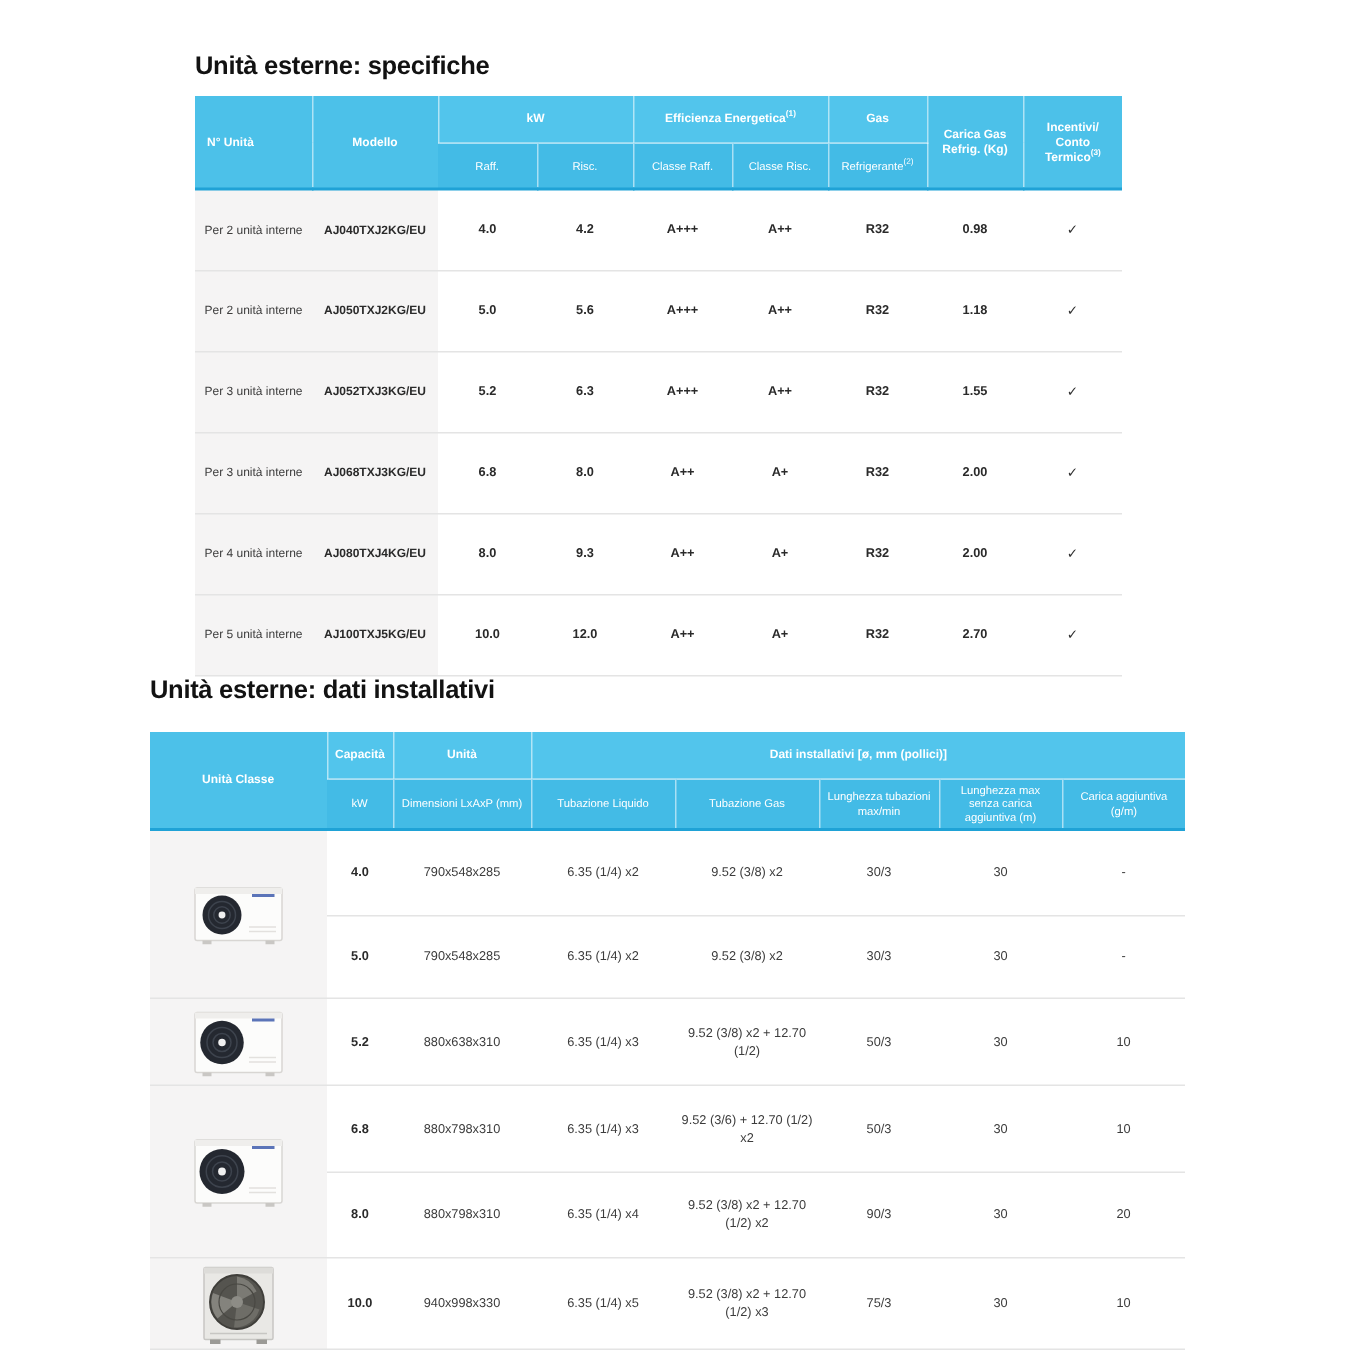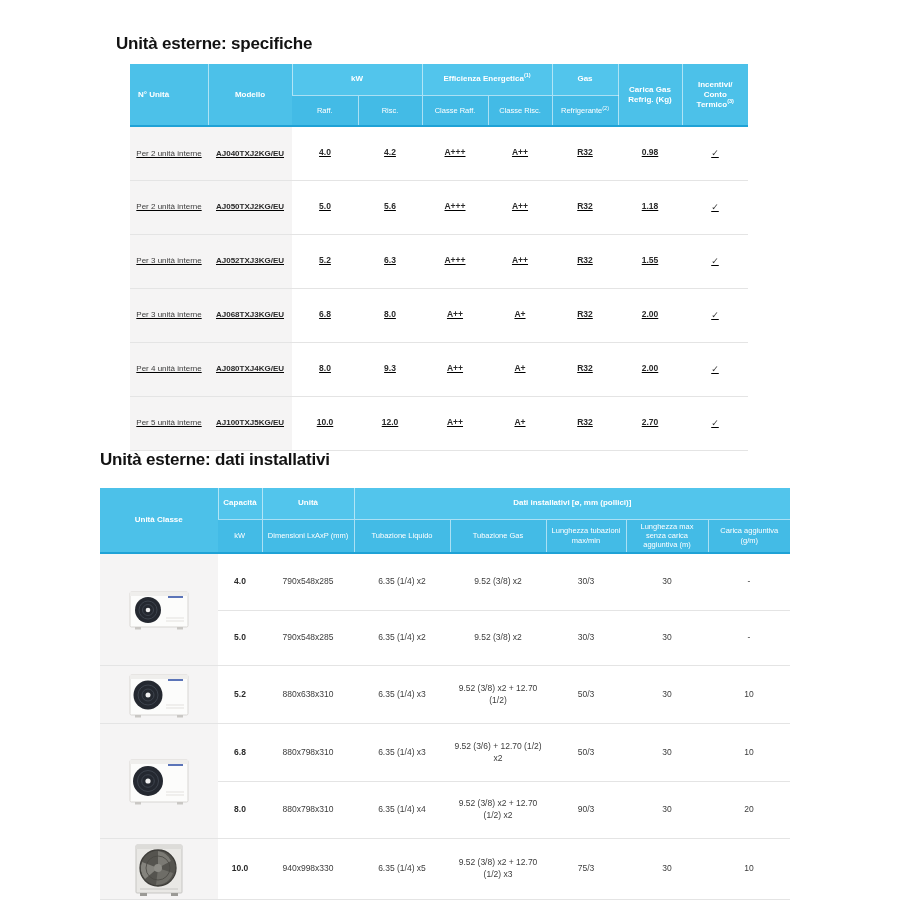--- a/index.html
+++ b/index.html
@@ -1,19 +1,19 @@
 <!DOCTYPE html>
 <html><head>
 <meta charset="utf-8">
 <style>
   html,body{margin:0;padding:0;background:#ffffff;}
   body{width:900px;height:900px;position:relative;font-family:"Liberation Sans",sans-serif;-webkit-font-smoothing:antialiased;}
 
   .section-title{position:absolute;font-size:17px;font-weight:700;color:#121212;letter-spacing:-0.2px;}
-  #title1{left:116px;top:34px;}
+  #title1{left:130px;top:34px;}
   #title2{left:100px;top:450px;}
 
   table{border-collapse:collapse;table-layout:fixed;}
   #table1{position:absolute;left:130px;top:64px;width:618px;}
   #table2{position:absolute;left:100px;top:488px;width:690px;}
 
   th{background:#52c5ec;color:#ffffff;font-weight:700;font-size:8px;line-height:1.25;
      padding:2px 3px;text-align:center;vertical-align:middle;height:31px;box-sizing:border-box;
      border-left:1px solid rgba(255,255,255,0.55);}
   tr.subhead th{background:#43bbe6;font-weight:400;font-size:7.5px;border-top:1px solid rgba(255,255,255,0.55);}
@@ -24,21 +24,21 @@
   th sup{font-size:5.5px;vertical-align:super;line-height:0;}
 
   td{font-size:8.5px;color:#3c3c3c;text-align:center;vertical-align:middle;
      border-top:1px solid #e4e4e4;padding:2px 4px;box-sizing:border-box;line-height:1.4;}
   tbody tr:first-child td{border-top:none;}
   #table1 tbody tr{height:54px;}
   #table1 td.graycol{background:#f5f4f4;}
   td.bold{font-weight:700;color:#2a2a2a;}
   td.modelcell{font-weight:700;color:#2a2a2a;font-size:8px;}
   td.unitname{font-size:8px;color:#3c3c3c;}
-  #table1 tbody{border-bottom:1px solid #e4e4e4;text-decoration:underline;}
+  #table1 tbody{border-bottom:1px solid #e4e4e4;}
   #table2 tbody{border-bottom:1px solid #e4e4e4;}
   #table2 td.imgcell{background:#f5f4f4;}
   .check{font-size:9px;color:#333;}
 
   .unit-img{display:inline-block;vertical-align:middle;}
 </style>
 </head>
 <body>
 
 <div id="title1" class="section-title">Unità esterne: specifiche</div>

